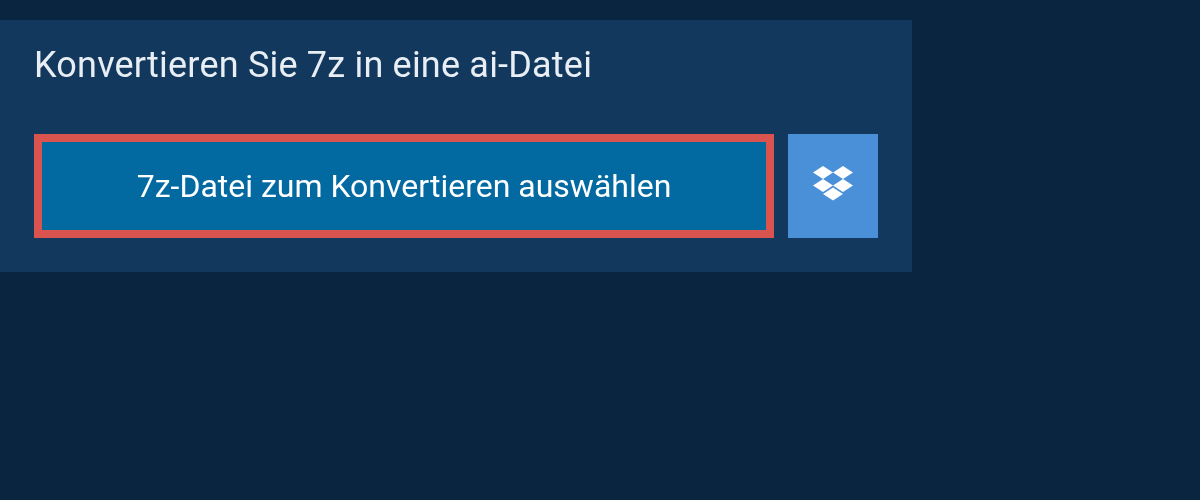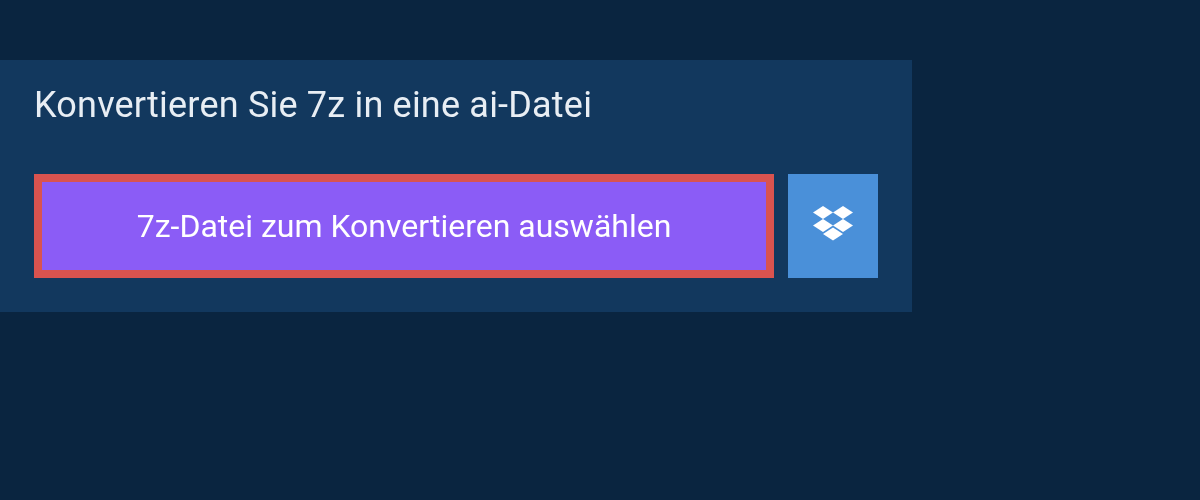--- a/index.html
+++ b/index.html
@@ -13,21 +13,20 @@
       background: #0a2540;
       font-family: -apple-system, BlinkMacSystemFont, "Segoe UI", Roboto, Helvetica, Arial, sans-serif;
       overflow: hidden;
     }
     .panel {
       position: absolute;
       left: 0;
       top: 20px;
       width: 912px;
       background: #12385e;
-      margin-top: 40px;
     }
     .title-bar {
       display: inline-block;
       background: #12385e;
       padding: 24px 34px 22px 34px;
     }
     .title-text {
       color: #e8eef4;
       font-size: 36px;
       font-weight: 400;
@@ -36,21 +35,21 @@
     .button-row {
       display: flex;
       gap: 14px;
       padding: 26px 34px 34px 34px;
       align-items: stretch;
     }
     .choose-button {
       flex: 0 0 auto;
       width: 740px;
       height: 104px;
-      background: #8b5cf6;
+      background: #0369a1;
       border: 8px solid #d9534f;
       display: flex;
       align-items: center;
       justify-content: center;
       cursor: pointer;
     }
     .choose-button-label {
       color: #ffffff;
       font-size: 32px;
       font-weight: 400;

